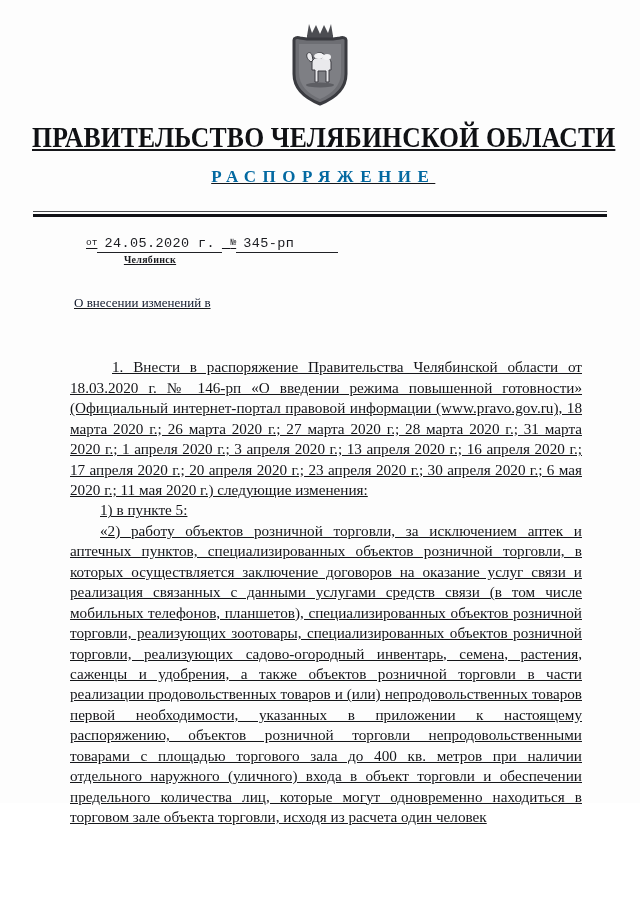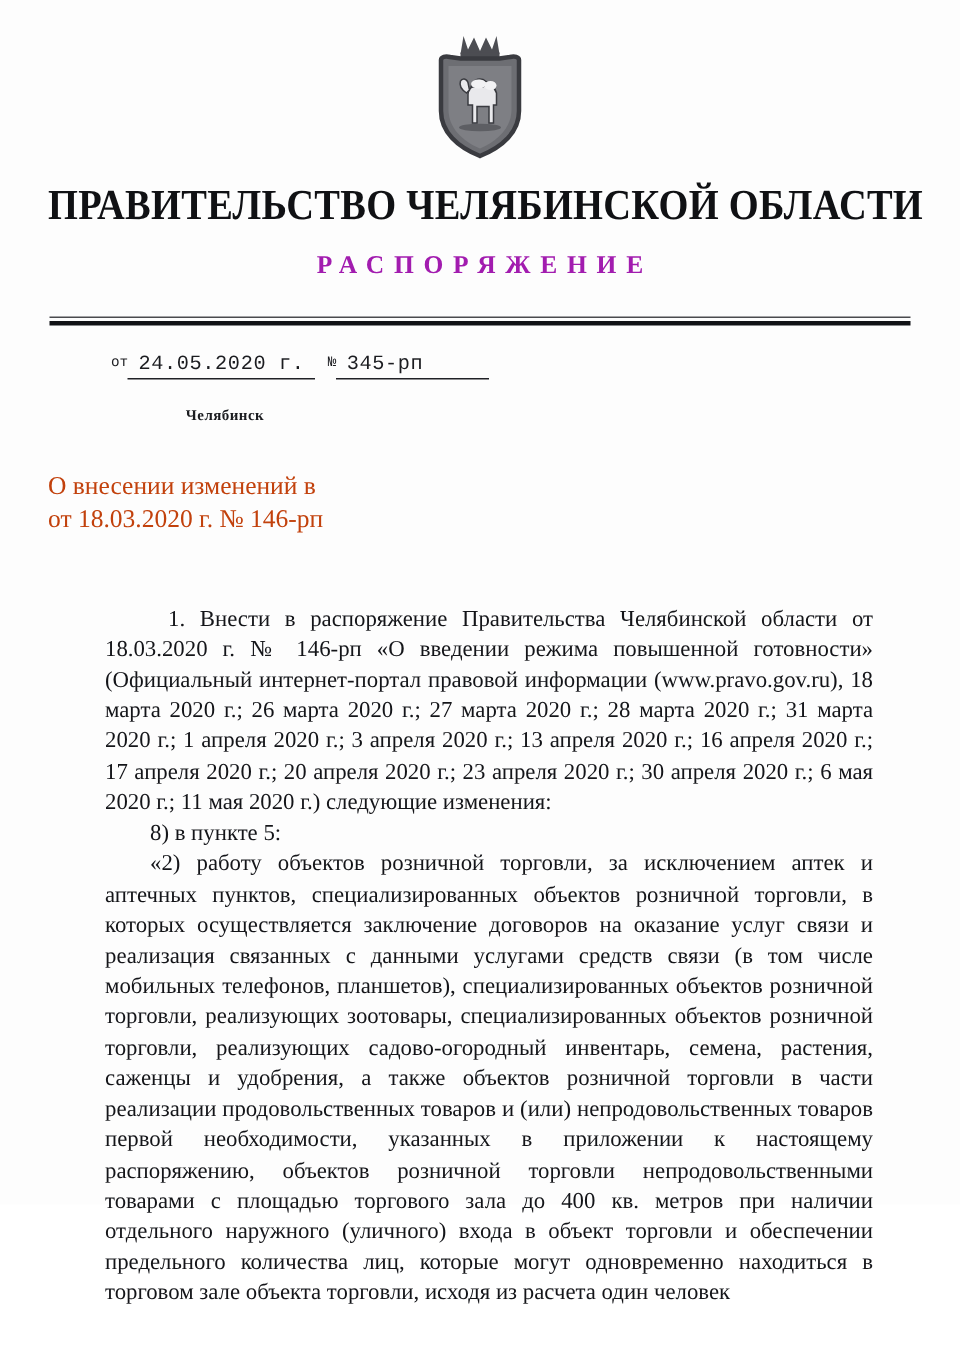--- a/index.html
+++ b/index.html
@@ -16,20 +16,21 @@
     color: #15161a;
     position: relative;
   }
   .page {
     width: 640px;
     height: 803px;
     box-sizing: border-box;
     padding: 0;
     position: relative;
     background: #fdfdfd;
+    text-decoration: underline;
   }
 
   
   .emblem-wrap {
     width: 100%;
     display: flex;
     justify-content: center;
     padding-top: 22px;
   }
   .emblem {
@@ -52,41 +53,41 @@
     color: #101114;
   }
   .doc-subtitle {
     text-align: center;
     font-family: "Liberation Serif", "DejaVu Serif", serif;
     font-size: 17px;
     font-weight: 700;
     letter-spacing: 6.5px;
     margin-top: 13px;
     text-indent: 6.5px;
-    color: #a21caf;
+    color: #0369a1;
   }
 
   
   .rule-block {
     margin: 24px 33px 0 33px;
   }
   .rule-thin {
     height: 1px;
     background: #2a2b2f;
     opacity: .85;
   }
   .rule-thick {
     height: 2.5px;
     background: #111216;
     margin-top: 2px;
   }
 
   
   .meta {
-    margin: 19px 0 0 4px;
+    margin: 19px 0 0 16px;
     padding-left: 70px;
     font-family: "Liberation Mono", "DejaVu Sans Mono", monospace;
     font-size: 13.5px;
     color: #1b1c20;
     letter-spacing: .4px;
     white-space: nowrap;
   }
   .meta .lbl {
     font-size: 9.5px;
     vertical-align: 2px;
@@ -94,43 +95,43 @@
   }
   .meta .ul {
     border-bottom: 1px solid #202126;
     padding: 0 7px 1px 7px;
     display: inline-block;
   }
   .meta .ul.num {
     padding-right: 44px;
   }
   .city {
-    margin-top: 19px;
+    margin-top: 1px;
     padding-left: 70px;
     font-family: "Liberation Serif", "DejaVu Serif", serif;
     font-weight: 700;
     font-size: 10px;
     letter-spacing: .3px;
     width: 230px;
     text-align: center;
     box-sizing: border-box;
     color: #1b1c20;
   }
 
   
   .subject {
     margin: 30px 0 0 0;
-    padding-left: 32px;
+    padding-left: 74px;
     width: 262px;
     box-sizing: border-box;
-    font-size: 17px;
+    font-size: 13px;
     line-height: 1.30;
     text-align: justify;
     text-align-last: left;
-    color: #c2410c;
+    color: #0f172a;
   }
   .subject .last {
     text-align: left;
   }
 
   
   .body {
     margin-top: 46px;
     padding: 0 58px 0 70px;
     font-size: 15.2px;
@@ -195,22 +196,21 @@
   </div>
 
   <div class="meta">
     <span class="lbl">от</span><span class="ul">24.05.2020 г.</span>
     <span class="lbl">№</span><span class="ul num">345-рп</span>
   </div>
   <div class="city">Челябинск</div>
 
   <div class="subject">
     <div>О внесении изменений в</div>
-    <div class="last">от 18.03.2020 г. № 146-рп</div>
   </div>
 
   <div class="body">
     <p class="p-indent">1. Внести в распоряжение Правительства Челябинской области от 18.03.2020 г. № 146-рп «О введении режима повышенной готовности» (Официальный интернет-портал правовой информации (www.pravo.gov.ru), 18 марта 2020 г.; 26 марта 2020 г.; 27 марта 2020 г.; 28 марта 2020 г.; 31 марта 2020 г.; 1 апреля 2020 г.; 3 апреля 2020 г.; 13 апреля 2020 г.; 16 апреля 2020 г.; 17 апреля 2020 г.; 20 апреля 2020 г.; 23 апреля 2020 г.; 30 апреля 2020 г.; 6 мая 2020 г.; 11 мая 2020 г.) следующие изменения:</p>
-    <p class="p-plain">8) в пункте 5:</p>
+    <p class="p-plain">1) в пункте 5:</p>
     <p class="p-indent-sm">«2) работу объектов розничной торговли, за исключением аптек и аптечных пунктов, специализированных объектов розничной торговли, в которых осуществляется заключение договоров на оказание услуг связи и реализация связанных с данными услугами средств связи (в том числе мобильных телефонов, планшетов), специализированных объектов розничной торговли, реализующих зоотовары, специализированных объектов розничной торговли, реализующих садово-огородный инвентарь, семена, растения, саженцы и удобрения, а также объектов розничной торговли в части реализации продовольственных товаров и (или) непродовольственных товаров первой необходимости, указанных в приложении к настоящему распоряжению, объектов розничной торговли непродовольственными товарами с площадью торгового зала до 400 кв. метров при наличии отдельного наружного (уличного) входа в объект торговли и обеспечении предельного количества лиц, которые могут одновременно находиться в торговом зале объекта торговли, исходя из расчета один человек</p>
   </div>
 
 </div>
 
 </body></html>

